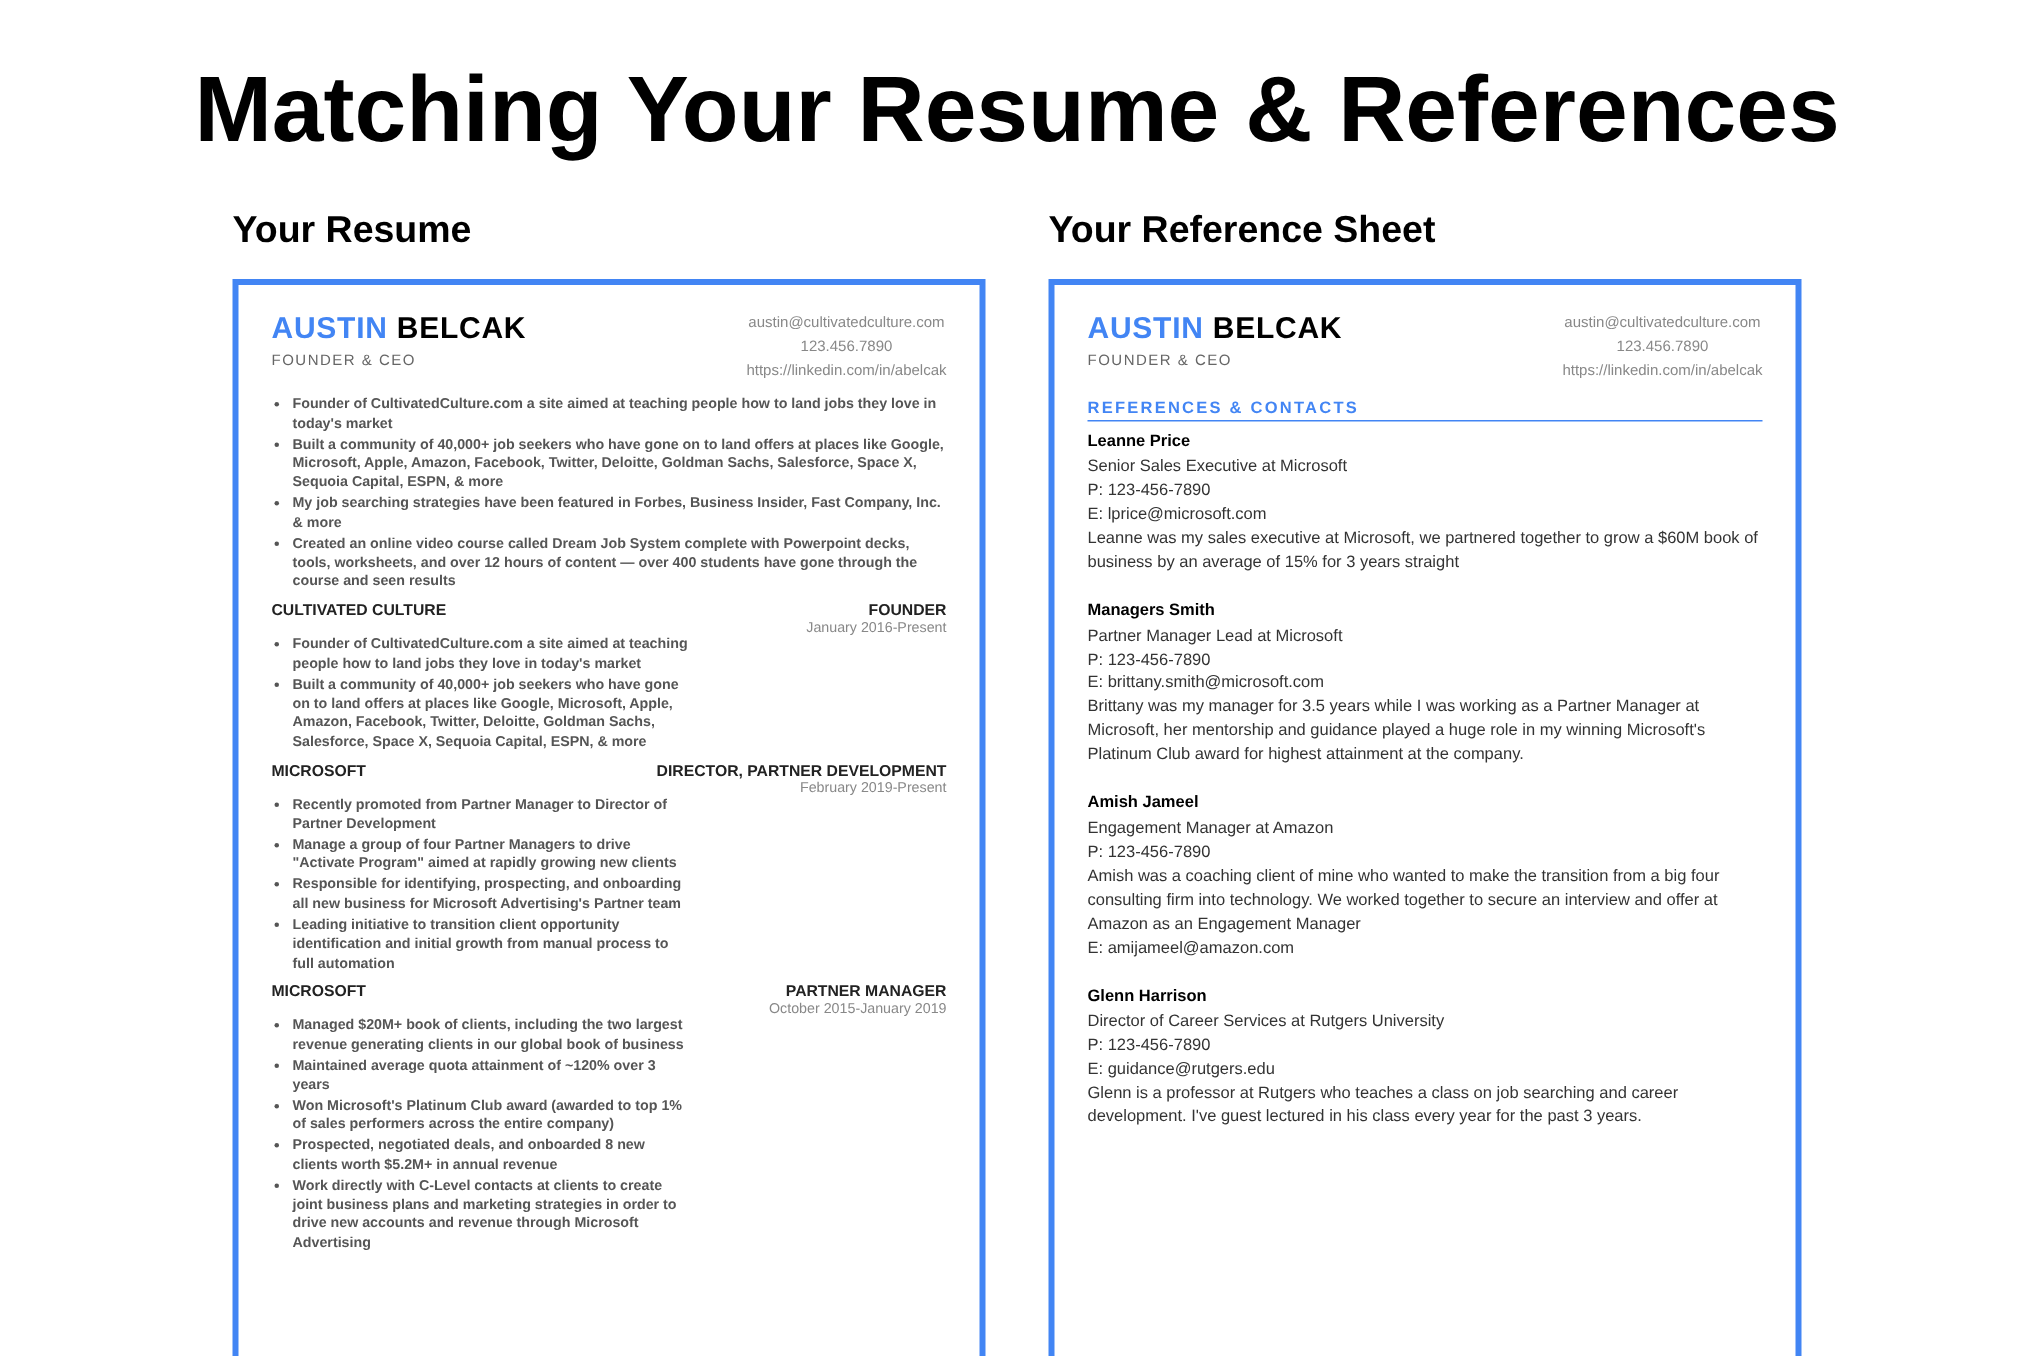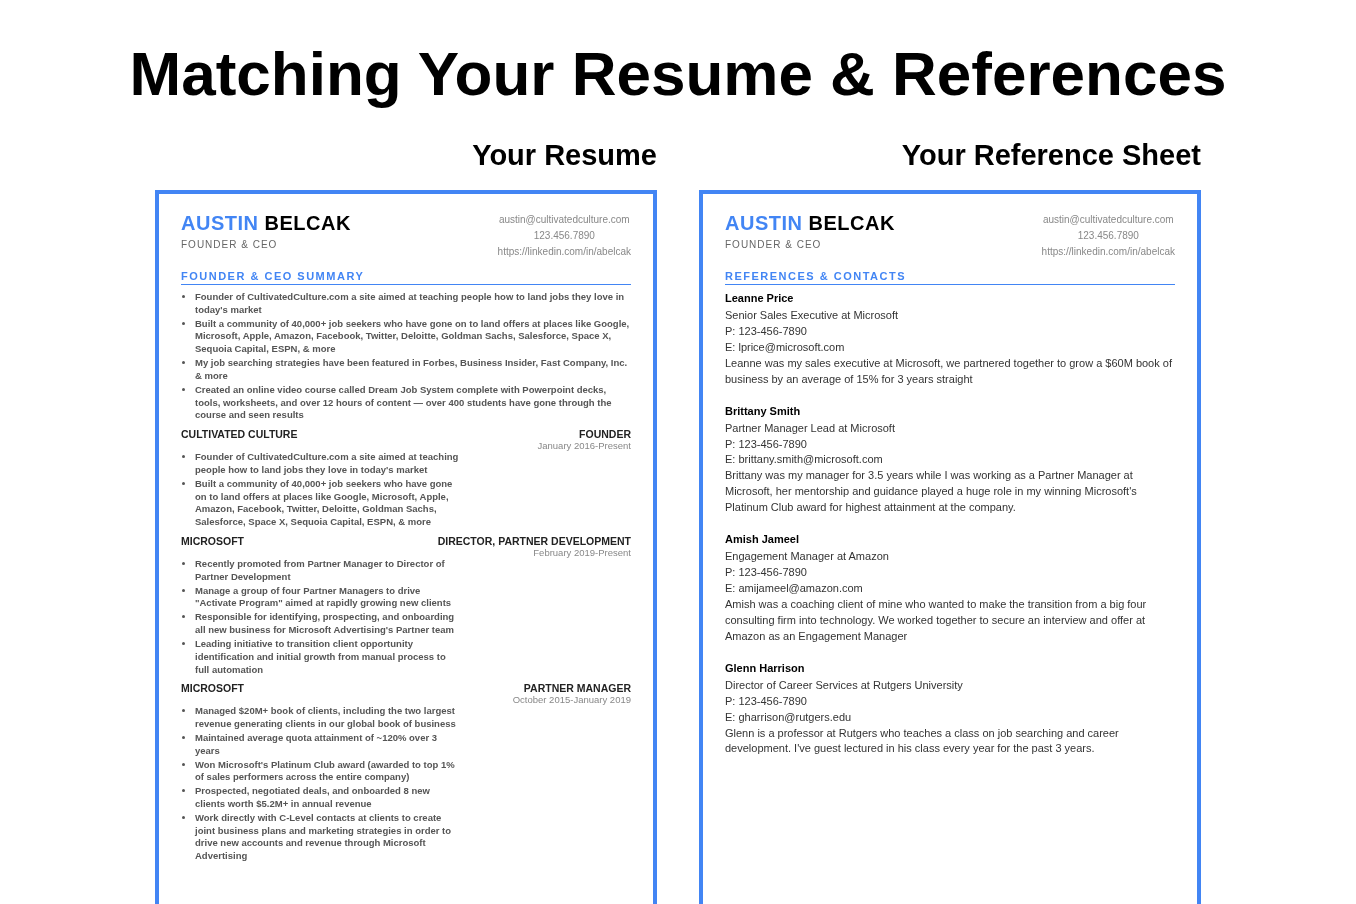--- a/index.html
+++ b/index.html
@@ -1,20 +1,20 @@
 <!DOCTYPE html>
 <html><head>
 <meta charset="utf-8">
 <style>
 * { margin:0; padding:0; box-sizing:border-box; }
 body { font-family:-apple-system,BlinkMacSystemFont,"Segoe UI",Helvetica,Arial,sans-serif; background:#fff; width:1356px; height:904px; color:#000; }
 .main-title { text-align:center; font-size:62px; font-weight:800; margin-top:38px; }
 .cols { display:flex; justify-content:center; gap:42px; margin-top:30px; }
 .col { width:502px; }
-.col-title { text-align:right; font-size:29px; font-weight:700; margin-bottom:18px; }
+.col-title { text-align:left; font-size:25px; font-weight:700; margin-bottom:18px; }
 .doc { border:4px solid #4285f4; padding:18px 22px 16px; height:730px; overflow:hidden; }
 .header { display:flex; justify-content:space-between; margin-bottom:8px; }
 .name-line { font-size:20px; font-weight:700; letter-spacing:0.5px; }
 .first { color:#4285f4; }
 .title-line { font-size:10px; color:#666; letter-spacing:1px; margin-top:4px; }
 .contact { text-align:center; font-size:10px; color:#888; line-height:1.6; }
 .sect-head { font-size:11px; font-weight:700; letter-spacing:1.5px; color:#4285f4; border-bottom:1px solid #4285f4; padding-bottom:2px; margin-top:10px; margin-bottom:6px; }
 .bullets { font-size:9.5px; color:#555; padding-left:14px; line-height:1.35; }
 .bullets li { margin-bottom:1px;font-weight:bold; }
 .job { display:flex; justify-content:space-between; margin-top:6px; }
@@ -47,21 +47,20 @@
           </div>
           <div class="title-line">FOUNDER &amp; CEO</div>
         </div>
         <div class="contact">
           <div>austin@cultivatedculture.com</div>
           <div>123.456.7890</div>
           <div>https://linkedin.com/in/abelcak</div>
         </div>
       </div>
 
-      <div class="sect-head">FOUNDER &amp; CEO SUMMARY</div>
       <ul class="bullets" id="summary-list">
           <li>Founder of CultivatedCulture.com a site aimed at teaching people how to land jobs they love in today's market</li>
           <li>Built a community of 40,000+ job seekers who have gone on to land offers at places like Google, Microsoft, Apple, Amazon, Facebook, Twitter, Deloitte, Goldman Sachs, Salesforce, Space X, Sequoia Capital, ESPN, &amp; more</li>
           <li>My job searching strategies have been featured in Forbes, Business Insider, Fast Company, Inc. &amp; more</li>
           <li>Created an online video course called Dream Job System complete with Powerpoint decks, tools, worksheets, and over 12 hours of content — over 400 students have gone through the course and seen results</li>
         </ul>
 
       <div id="jobs">
           <div class="job">
             <div class="job-left">CULTIVATED CULTURE</div>
@@ -126,38 +125,38 @@
       <div class="sect-head">REFERENCES &amp; CONTACTS</div>
       <div id="refs">
           <div class="ref">
             <div class="ref-name">Leanne Price</div>
             <div>Senior Sales Executive at Microsoft</div>
             <div>P: 123-456-7890</div>
             <div>E: lprice@microsoft.com</div>
             <div>Leanne was my sales executive at Microsoft, we partnered together to grow a $60M book of business by an average of 15% for 3 years straight</div>
           </div>
           <div class="ref">
-            <div class="ref-name">Brittany Smith</div>
+            <div class="ref-name">Managers Smith</div>
             <div>Partner Manager Lead at Microsoft</div>
             <div>P: 123-456-7890</div>
             <div>E: brittany.smith@microsoft.com</div>
             <div>Brittany was my manager for 3.5 years while I was working as a Partner Manager at Microsoft, her mentorship and guidance played a huge role in my winning Microsoft's Platinum Club award for highest attainment at the company.</div>
           </div>
           <div class="ref">
             <div class="ref-name">Amish Jameel</div>
             <div>Engagement Manager at Amazon</div>
             <div>P: 123-456-7890</div>
+            <div>Amish was a coaching client of mine who wanted to make the transition from a big four consulting firm into technology. We worked together to secure an interview and offer at Amazon as an Engagement Manager</div>
             <div>E: amijameel@amazon.com</div>
-            <div>Amish was a coaching client of mine who wanted to make the transition from a big four consulting firm into technology. We worked together to secure an interview and offer at Amazon as an Engagement Manager</div>
           </div>
           <div class="ref">
             <div class="ref-name">Glenn Harrison</div>
             <div>Director of Career Services at Rutgers University</div>
             <div>P: 123-456-7890</div>
-            <div>E: gharrison@rutgers.edu</div>
+            <div>E: guidance@rutgers.edu</div>
             <div>Glenn is a professor at Rutgers who teaches a class on job searching and career development. I've guest lectured in his class every year for the past 3 years.</div>
           </div>
         </div>
     </div>
   </div>
 </div>
 
 <div class="footer">
   <div>
     <b>Price:</b>&nbsp;&nbsp;<span>Montserrat</span>

